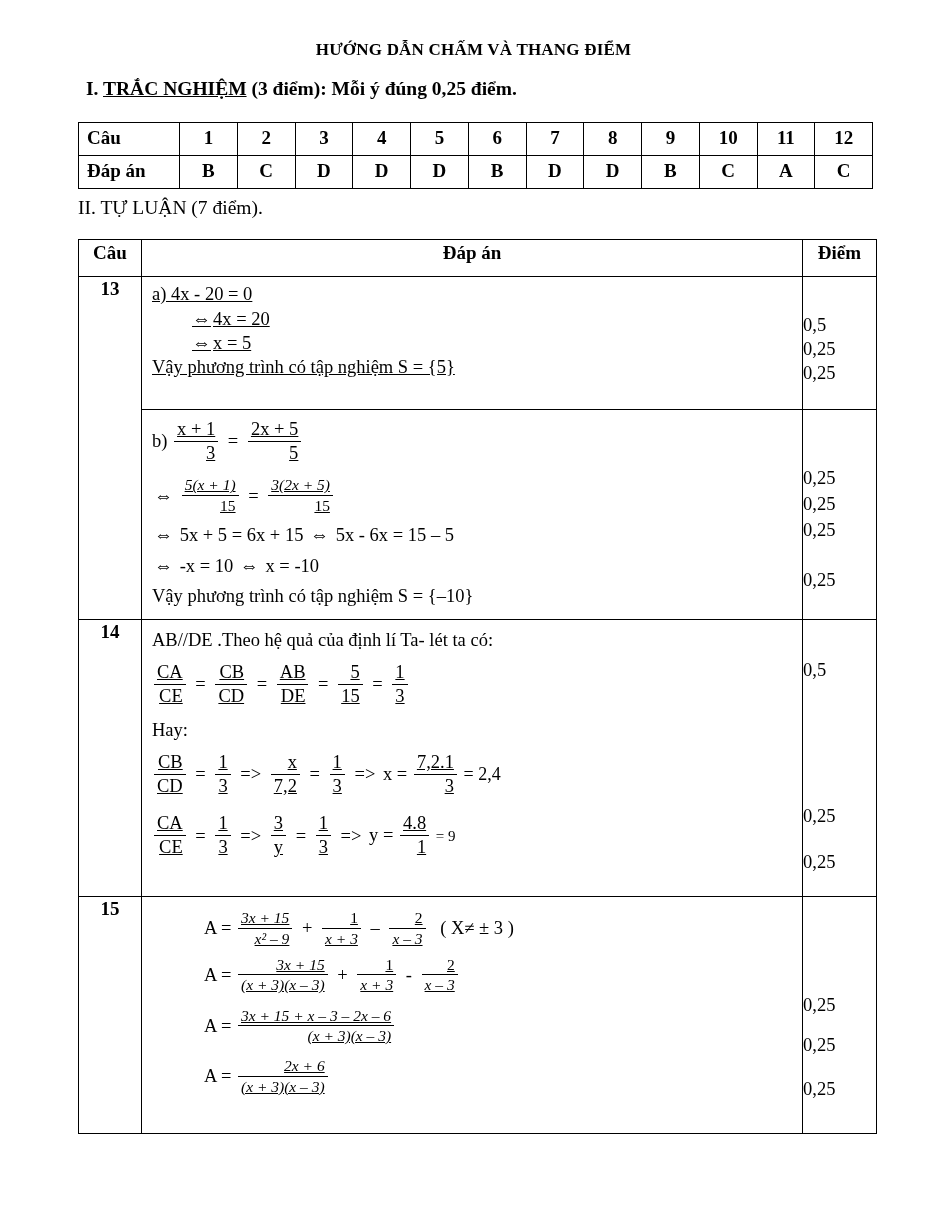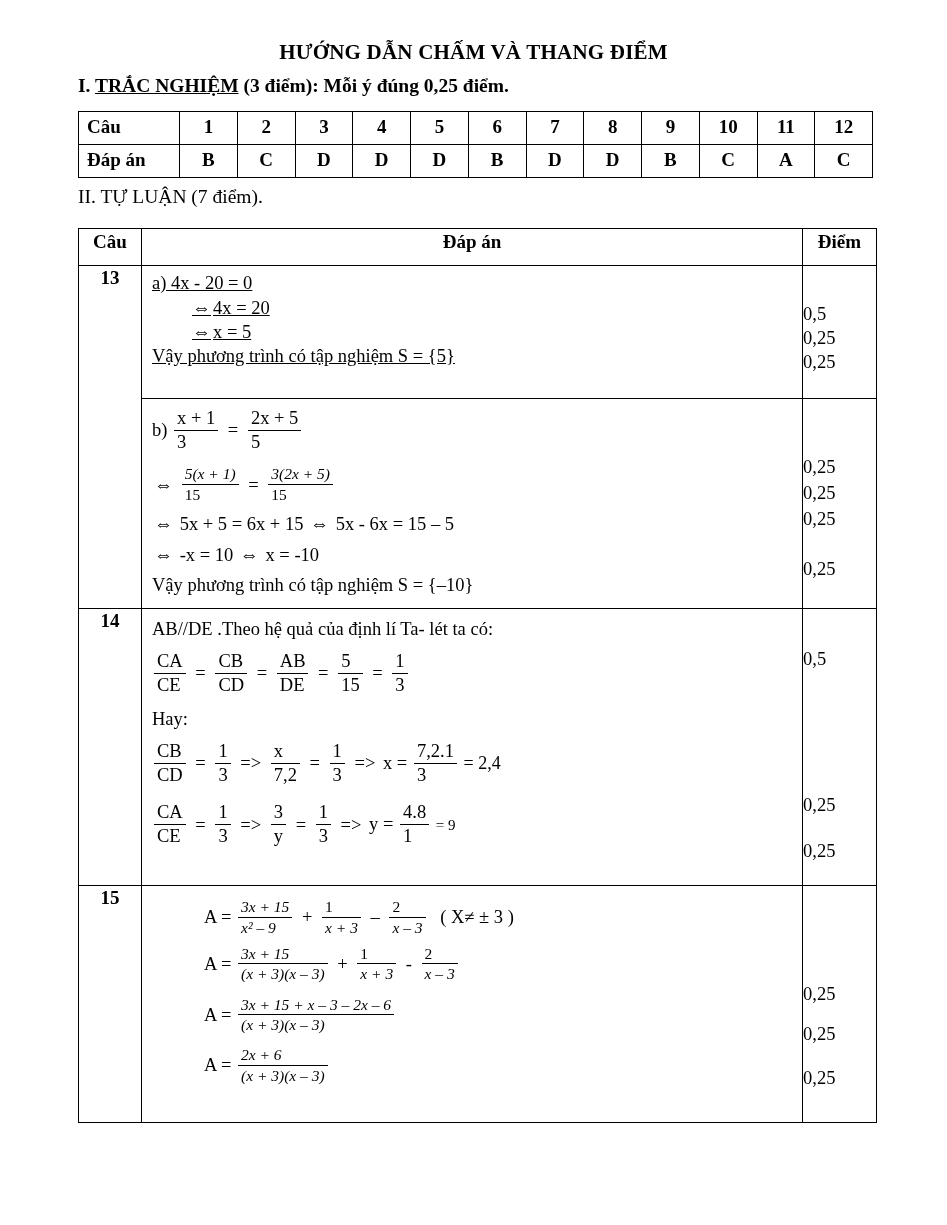--- a/index.html
+++ b/index.html
@@ -20,30 +20,30 @@
     position: relative;
     width: 947px;
     height: 1225px;
     padding: 0;
   }
 
   
   .doc-title {
     text-align: center;
     font-weight: bold;
-    font-size: 21px;
+    font-size: 17px;
     letter-spacing: 0.2px;
     margin: 0;
     padding: 40px 0 0 0;
   }
 
   .section-head {
     font-size: 19.5px;
     font-weight: bold;
-    margin: 0;
+    margin: 8px;
     padding: 10px 2px 0 78px;
   }
   .section-head .u {
     text-decoration: underline;
   }
 
   .section-head-2 {
     font-size: 19.5px;
     font-weight: normal;
     margin: 0;
@@ -131,23 +131,24 @@
   }
 
   
   .line { white-space: nowrap; }
   .ind1 { padding-left: 38px; }
   .ind2 { padding-left: 26px; }
 
   .frac {
     display: inline-block;
     vertical-align: -0.62em;
-    text-align: left;
+    text-align: right;
     line-height: 1.12;
     margin: 0 2px;
+    text-decoration: underline;
   }
   .frac > .num {
     display: block;
     padding: 0 3px 1px 3px;
     border-bottom: 1.3px solid #000;
   }
   .frac > .den {
     display: block;
     padding: 1px 3px 0 3px;
   }

